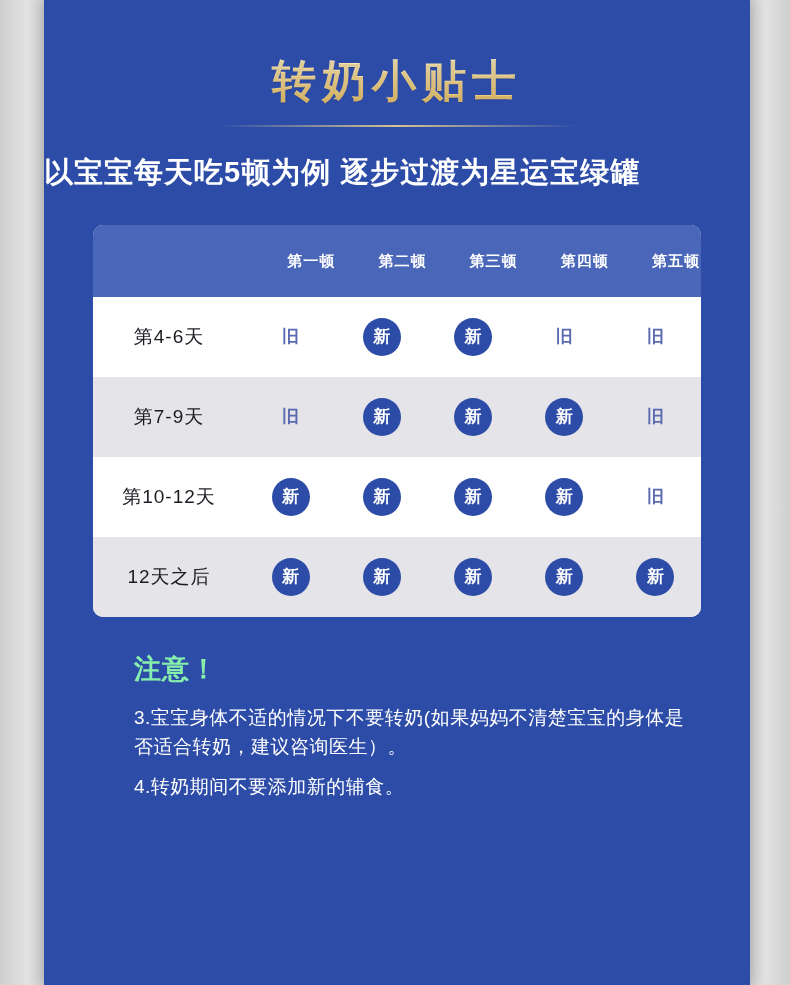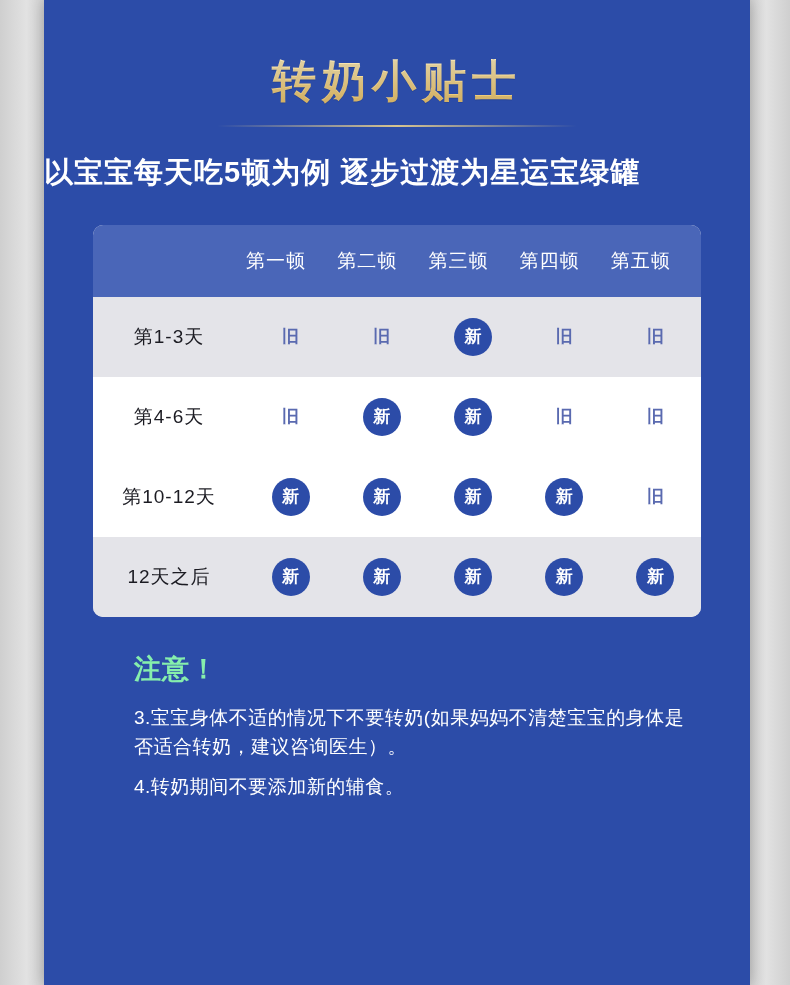--- a/index.html
+++ b/index.html
@@ -78,24 +78,24 @@
     background: #e8e8ec;
   }
   table.schedule {
     width: 100%;
     border-collapse: collapse;
     table-layout: fixed;
   }
   table.schedule thead th {
     background: #4a66b8;
     color: #ffffff;
-    font-size: 19px;
-    font-weight: normal;
+    font-size: 15px;
+    font-weight: bold;
     height: 70px;
-    text-align: left;
+    text-align: right;
     letter-spacing: 1px;
   }
   table.schedule thead th.corner { width: 150px; }
   table.schedule tbody td {
     height: 78px;
     text-align: center;
     vertical-align: middle;
     font-size: 19px;
     color: #1b1b22;
   }
@@ -165,38 +165,38 @@
             <th class="corner"></th>
             <th>第一顿</th>
             <th>第二顿</th>
             <th>第三顿</th>
             <th>第四顿</th>
             <th>第五顿</th>
           </tr>
         </thead>
         <tbody>
 
-          <tr class="odd">
-            <td class="daycell">第1-3天</td>
-            <td><span class="pill old">旧</span></td>
-            <td><span class="pill old">旧</span></td>
-            <td><span class="pill new">新</span></td>
-            <td><span class="pill old">旧</span></td>
-            <td><span class="pill old">旧</span></td>
-          </tr>
 
           <tr class="even">
             <td class="daycell">第4-6天</td>
             <td><span class="pill old">旧</span></td>
             <td><span class="pill new">新</span></td>
             <td><span class="pill new">新</span></td>
             <td><span class="pill old">旧</span></td>
             <td><span class="pill old">旧</span></td>
           </tr>
 
+          <tr class="odd">
+            <td class="daycell">第7-9天</td>
+            <td><span class="pill old">旧</span></td>
+            <td><span class="pill new">新</span></td>
+            <td><span class="pill new">新</span></td>
+            <td><span class="pill new">新</span></td>
+            <td><span class="pill old">旧</span></td>
+          </tr>
 
           <tr class="even">
             <td class="daycell">第10-12天</td>
             <td><span class="pill new">新</span></td>
             <td><span class="pill new">新</span></td>
             <td><span class="pill new">新</span></td>
             <td><span class="pill new">新</span></td>
             <td><span class="pill old">旧</span></td>
           </tr>
 

